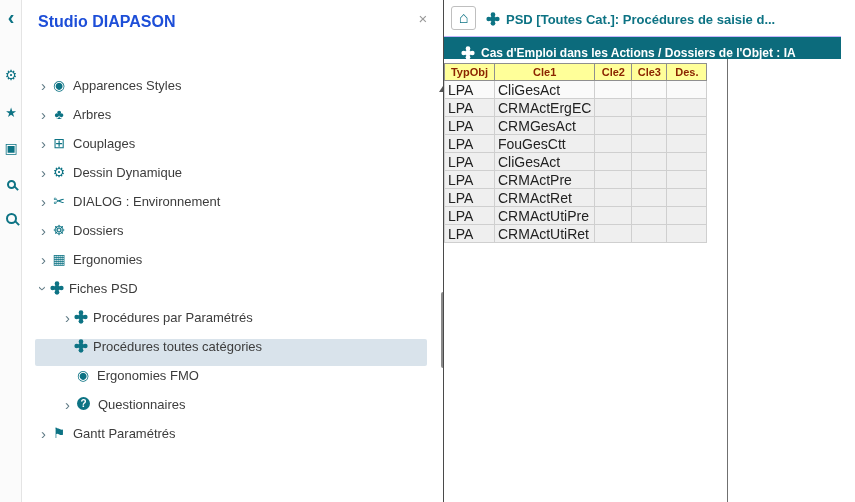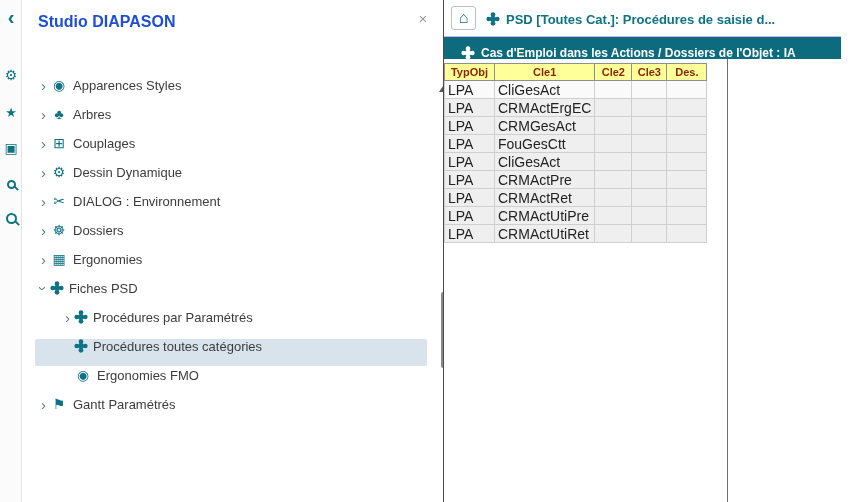--- a/index.html
+++ b/index.html
@@ -167,20 +167,25 @@
         <svg viewBox="0 0 16 16" class="dia">
           <use href="#diapason-sym"></use>
         </svg>
         <span class="lbl">Procédures toutes catégories</span>
       </div>
       <div class="item child">
         <span class="exp none"></span>
         <span class="gi i-palette"></span>
         <span class="lbl">Ergonomies FMO</span>
       </div>
+      <div class="item child">
+        <span class="exp"></span>
+        <span class="gi i-question"></span>
+        <span class="lbl">Questionnaires</span>
+      </div>
       <div class="item">
         <span class="exp"></span>
         <span class="gi i-flag"></span>
         <span class="lbl">Gantt Paramétrés</span>
       </div>
     </div>
 </div>
 
 <div class="sb-scroll">
   <span class="sb-up"></span>

